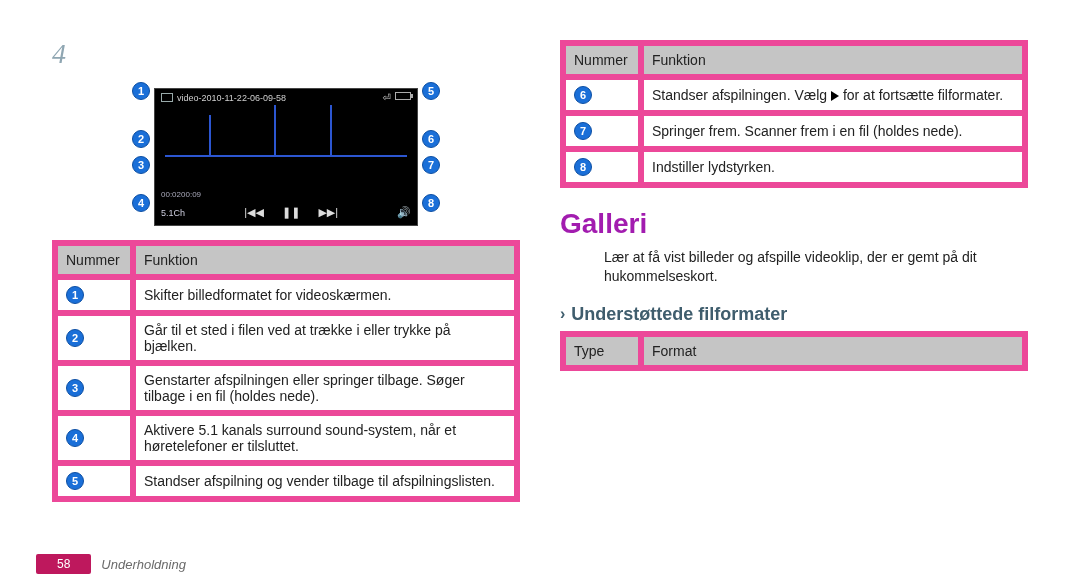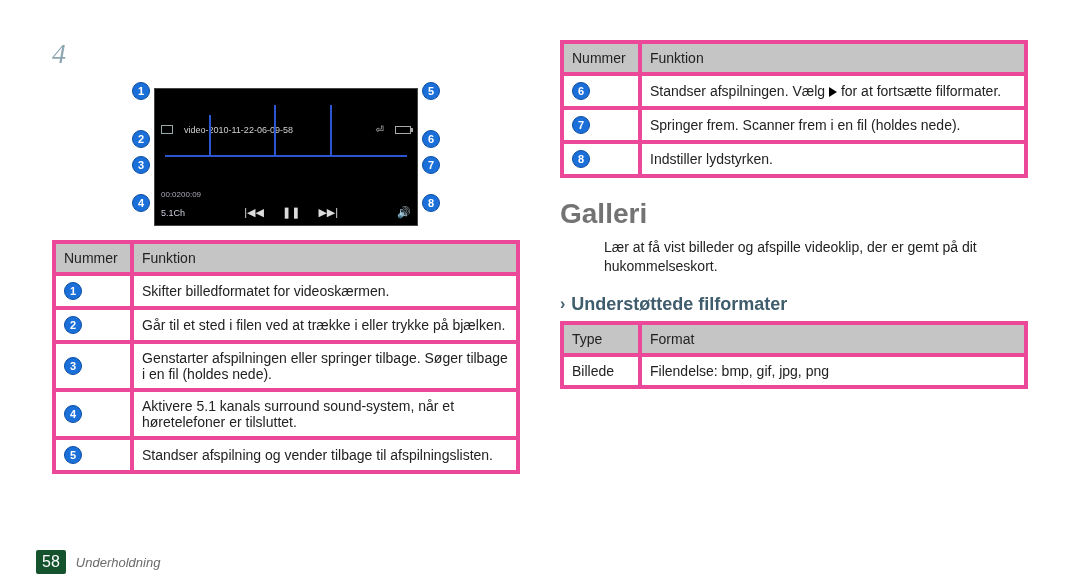--- a/index.html
+++ b/index.html
@@ -32,21 +32,21 @@
 
   
   .video-wrap { position: relative; width: 320px; height: 150px; margin: 8px auto 14px auto; }
   .video-screen {
     position: absolute;
     top: 12px; left: 28px; right: 28px; bottom: 0;
     background: #000;
     border: 1px solid #444;
   }
   .vs-top { display:flex; justify-content:space-between; align-items:center; padding:3px 6px; color:#cfcfcf; font-size:9px;}
-  .vs-top .left { display:flex; gap:11px; align-items:center;margin-top:32px;}
+  .vs-top .left { display:flex; gap:4px; }
   .aspect-box { width:12px; height:9px; border:1px solid #9aa; }
   .battery { width:16px; height:8px; border:1px solid #aaa; position:relative;}
   .battery:after{content:"";position:absolute;right:-3px;top:1px;width:2px;height:4px;background:#aaa;}
   .bar-area { position:absolute; left:10px; right:10px; top:26px; height:70px; }
   .hbar { position:absolute; left:0; right:0; height:2px; top:40px; background:#2c56d1;}
   .tick { position:absolute; width:2px; bottom:28px; background:#2c56d1;}
   .vs-bottom-row1{position:absolute;left:6px;right:6px;bottom:26px;display:flex;font-size:8px;color:#aab;}
   .vs-bottom-row2{position:absolute;left:6px;right:6px;bottom:6px;display:flex;justify-content:space-between;align-items:center;font-size:9px;color:#ccd;}
   .vb-group{display:flex;gap:18px;align-items:center;}
   .sym{font-size:11px;color:#ddd;}
@@ -71,41 +71,41 @@
   .callout-r8{top:118px;right:6px;}
 
   
   table.playback {
     width: 100%;
     border-collapse: collapse;
     font-size: 14px;
     margin-bottom: 18px;
   }
   table.playback th, table.playback td {
-    border: 4px solid #ec4899;
+    border: 6px solid #ec4899;
     padding: 6px 8px;
     text-align: left;
     vertical-align: middle;
   }
   table.playback th { background: #c5c5c5; font-weight: normal; }
   .num-cell {
     width: 78px;
     text-align: center;
   }
   .num-badge {
     display:inline-flex;
     width:18px;height:18px;border-radius:50%;
     background:#1a6fd8;color:#fff;font-size:11px;font-weight:bold;
     align-items:center;justify-content:center;
     border:1px solid #0d4fa3;
   }
   .tri { display:inline-block; width:0;height:0;border-left:8px solid #000;border-top:5px solid transparent;border-bottom:5px solid transparent;vertical-align:-1px;}
 
   h2.section {
-    color: #737373;
+    color: #a21caf;
     font-size: 28px;
     font-weight: 600;
     margin: 20px 0 8px 0;
   }
   .lead { font-size: 14px; line-height: 1.35; margin-bottom: 18px; margin-left: 44px; }
   h3.sub {
     color: #3f5d6d;
     font-size: 18px;
     font-weight: 600;
     margin: 10px 0 6px 0;
@@ -113,21 +113,21 @@
   }
   .chev { color:#3f5d6d; font-size:16px;}
 
   .footer {
     position: absolute; left: 0; bottom: 12px;
     display:flex; align-items:center; gap:10px;
     padding-left: 36px;
     font-style: italic; color:#6a6a6a;
     font-size: 13px;
   }
-  .footer .pg { font-style: normal; color:#fff; background:#14532d; padding:3px 6px; border-radius:2px; font-size:16px;}
+  .footer .pg { font-style: normal; color:#fff; background:#be185d; padding:3px 21px; border-radius:2px; font-size:12px;}
 </style>
 </head>
 <body>
 
 <div class="page">
 
   <div class="col">
 
     <div class="step-line">
       <span class="step-num">4</span>
@@ -239,24 +239,20 @@
       <span class="chev">›</span>
       <span>Understøttede filformater</span>
     </h3>
 
     <table class="playback">
       <tbody>
           <tr>
         <th style="width:78px">Type</th>
         <th>Format</th>
       </tr>
-      <tr>
-        <td>Billede</td>
-        <td>Filendelse: bmp, gif, jpg, png</td>
-      </tr>
     </tbody>
       </table>
   </div>
 </div>
 
 <div class="footer">
   <span class="pg">58</span>
   <span>Underholdning</span>
 </div>
 

